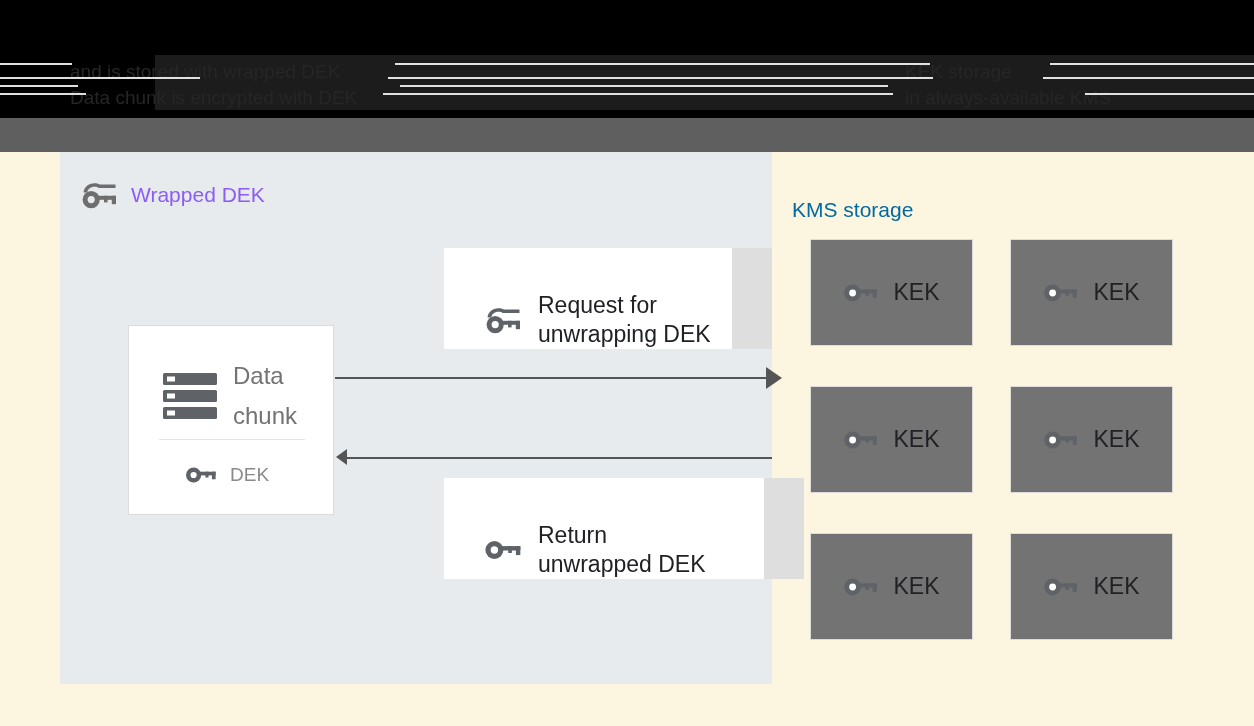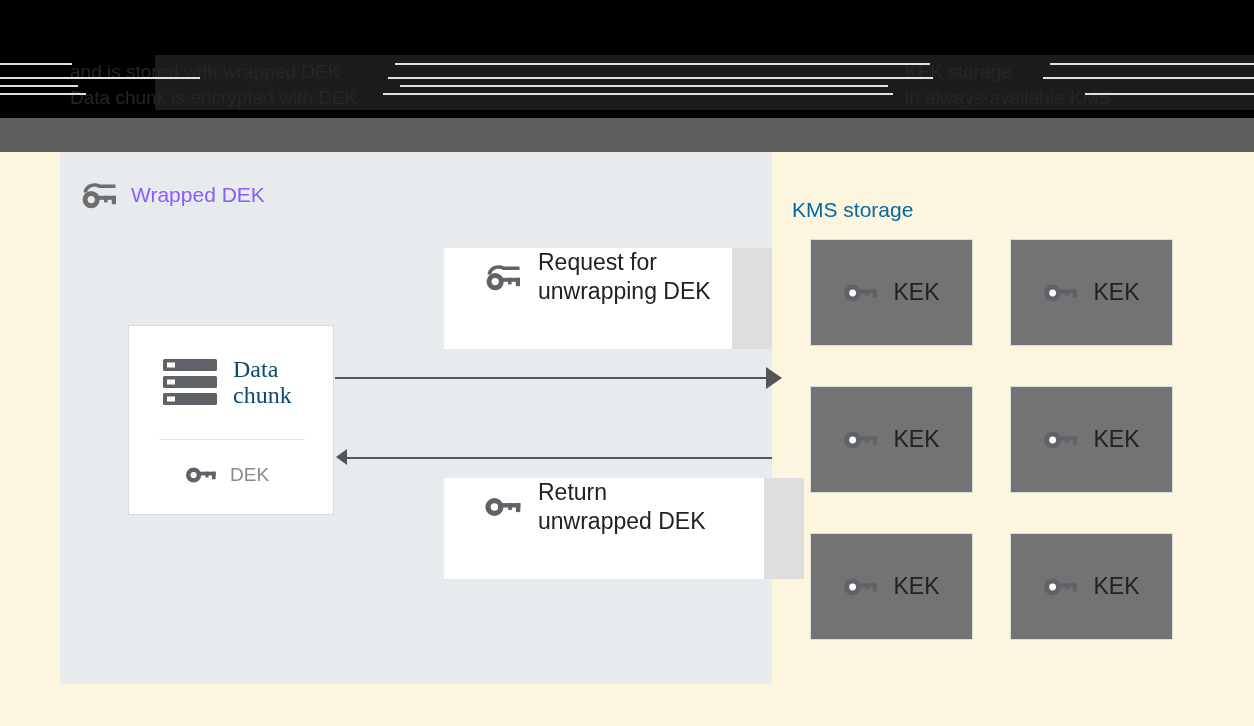--- a/index.html
+++ b/index.html
@@ -71,36 +71,36 @@
   #data-chunk-card {
     position: absolute; left: 68px; top: 173px;
     width: 206px; height: 190px;
     background: #ffffff; border: 1px solid #dcdcdc;
   }
   #data-chunk-row {
     position: absolute; left: 32px; top: 30px;
     display: flex; align-items: center; gap: 14px;
   }
   #data-chunk-row .label {
-    font-size: 24px; line-height: 26px; color: #0c4a6e; font-family: Liberation Serif, serif;
+    font-size: 24px; line-height: 40px; color: #737373;
   }
   #card-divider {
     position: absolute; left: 30px; top: 113px; width: 146px; height: 1px;
     background: #e3e3e3;
   }
   #dek-row {
     position: absolute; left: 56px; top: 138px;
     display: flex; align-items: center; gap: 13px;
   }
   #dek-row .label { font-size: 19px; color: #8a8a8a; text-align: right; }
 
   
   .msg-card {
     position: absolute; height: 101px; background: #ffffff;
-    display: flex; align-items: flex-start;
+    display: flex; align-items: flex-end;
   }
   .msg-card .tail {
     position: absolute; right: 0; top: 0; width: 40px; height: 101px;
     background: #dededf;
   }
   .msg-card .inner {
     position: relative; z-index: 2;
     display: flex; align-items: center; gap: 16px; padding-left: 40px;
   }
   .msg-card .label {

